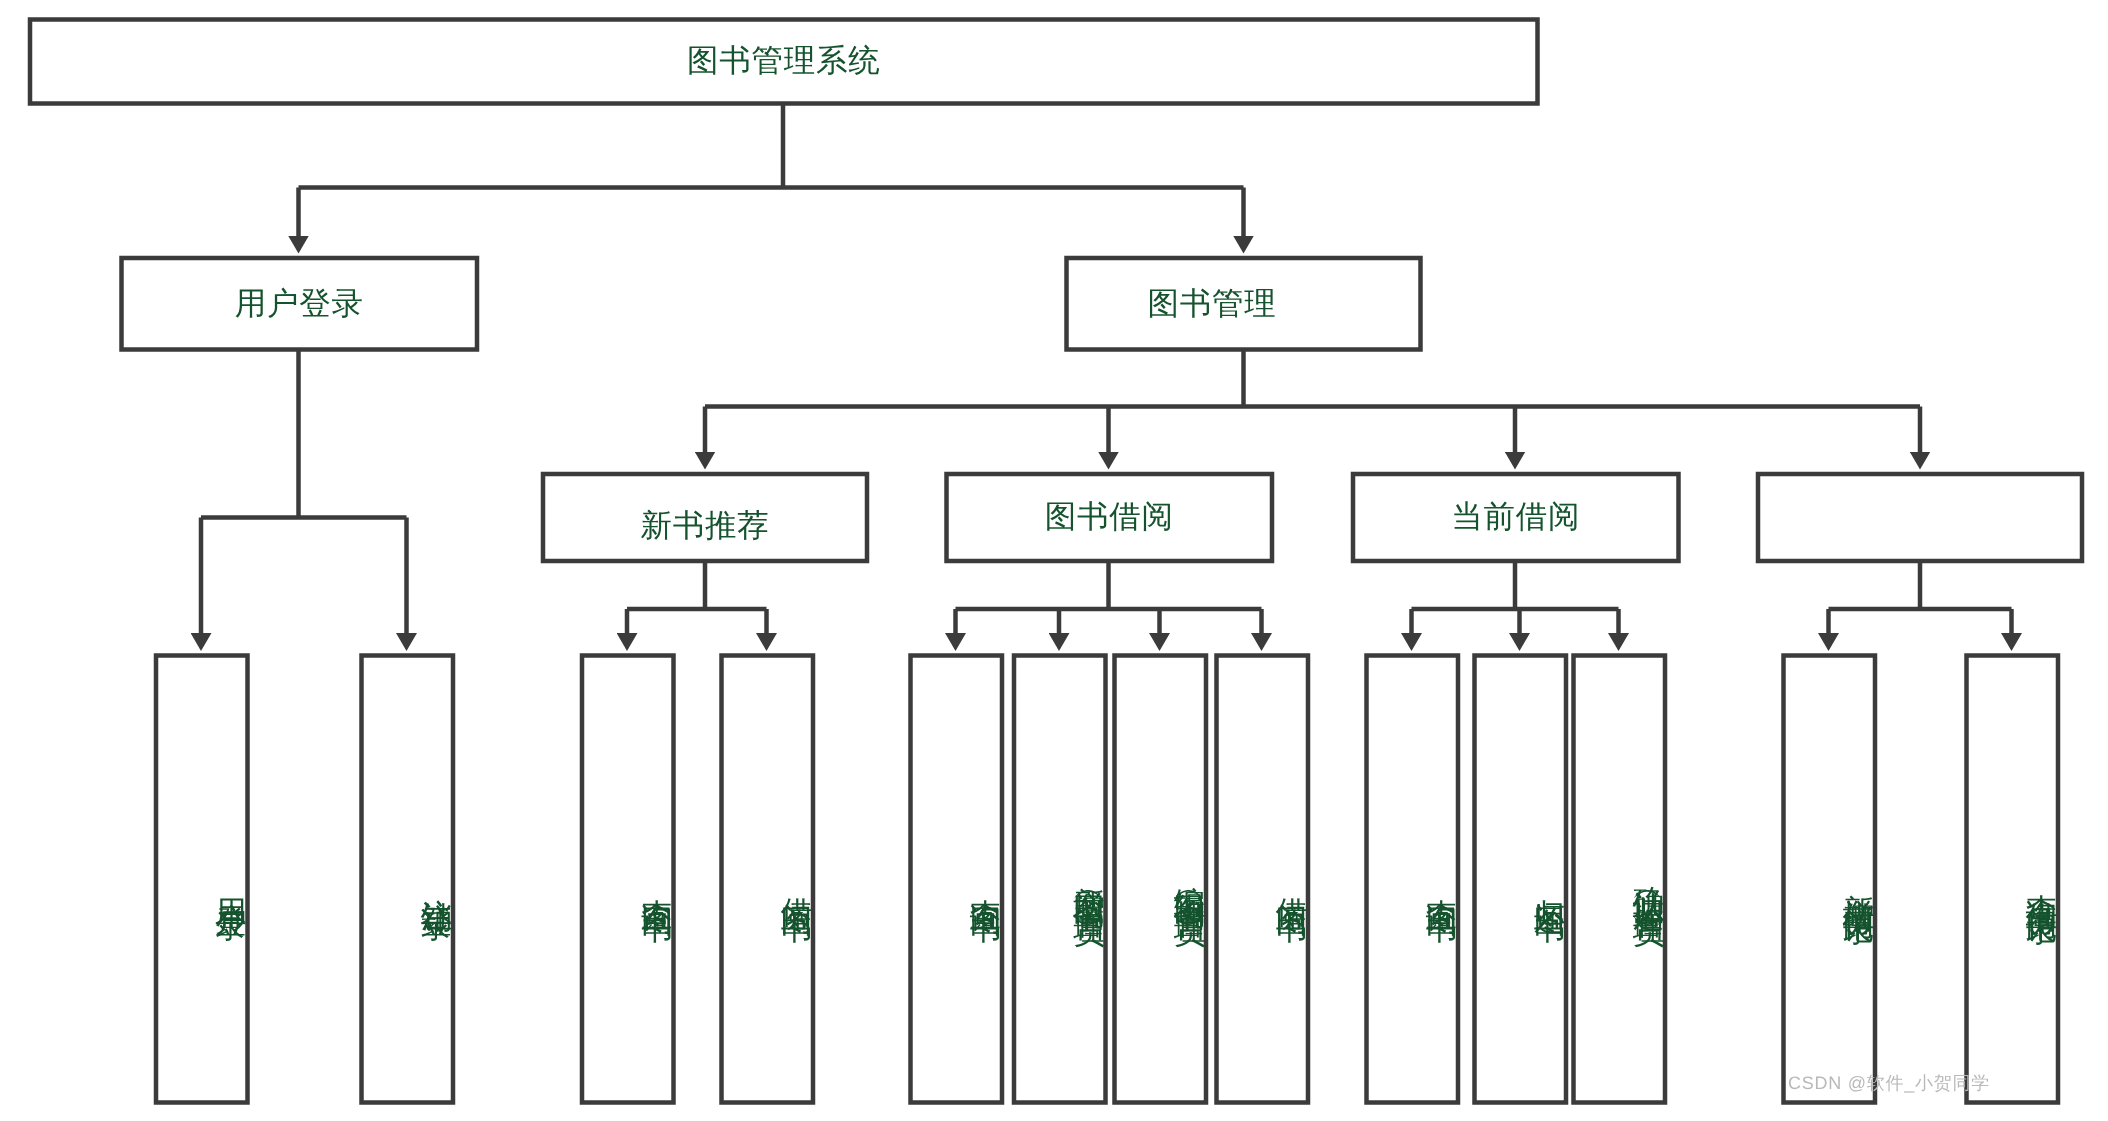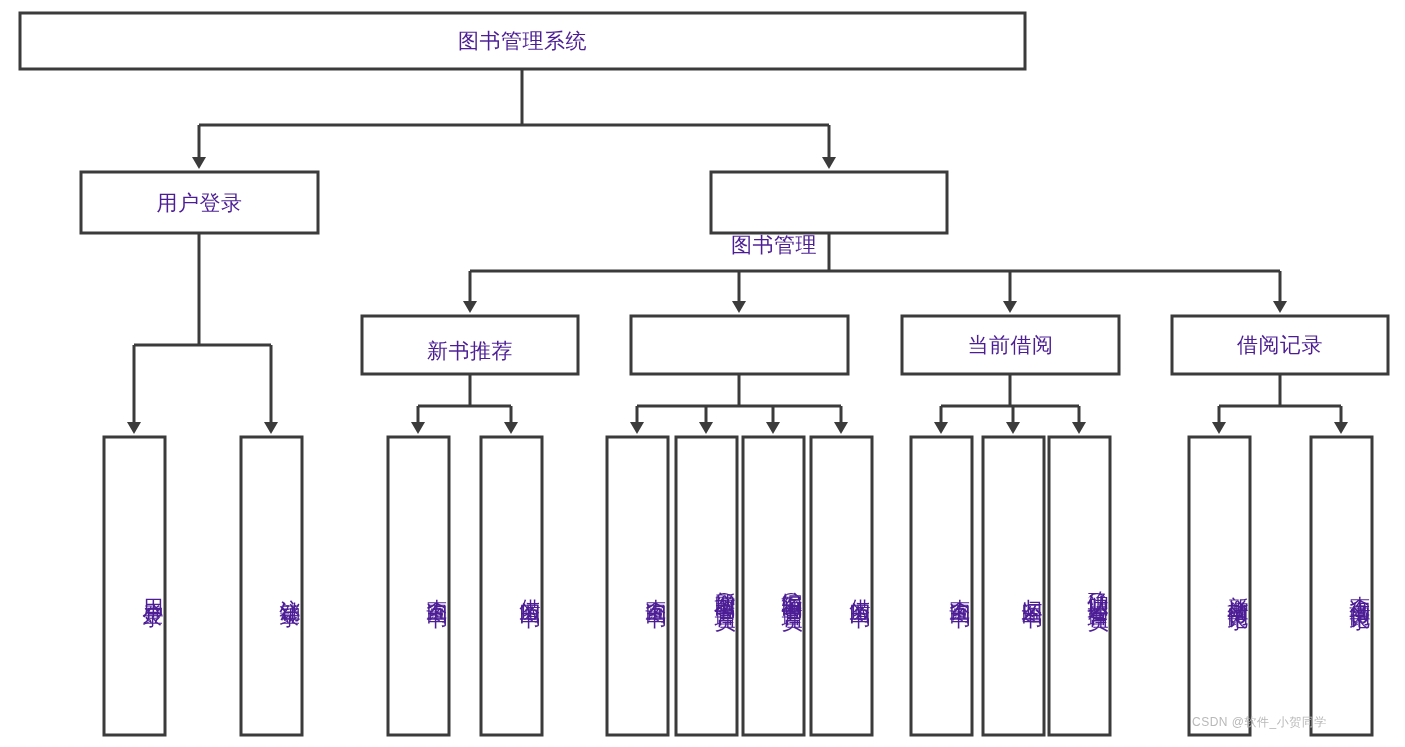--- a/index.html
+++ b/index.html
@@ -41,21 +41,21 @@
   }
   .arrow-head {
     fill: #3b3b3b;
     stroke: none;
   }
   .node-label {
     position: absolute;
     display: flex;
     align-items: center;
     justify-content: center;
-    color: #4c1d95;
+    color: #14532d;
     font-family: "Liberation Sans", "DejaVu Sans", sans-serif;
     font-size: 21px;
     line-height: 1.12;
     letter-spacing: 0.5px;
     white-space: nowrap;
     pointer-events: none;
   }
   .node-label.vertical {
     writing-mode: vertical-rl;
     text-orientation: upright;
@@ -163,25 +163,25 @@
       <path class="connector" d="M1280,374 L1280,406"></path>
       <path class="connector" d="M1219,406 L1341,406"></path>
       <path class="connector" d="M1219,406 L1219,423" marker-end="url(#arrow)"></path>
       <path class="connector" d="M1341,406 L1341,423" marker-end="url(#arrow)"></path>
     </g>
   </svg>
 
   <div class="node-label" style="left:20px; top:13px; width:1005px; height:56px;">图书管理系统</div>
 
   <div class="node-label" style="left:81px; top:172px; width:237px; height:61px;">用户登录</div>
-  <div class="node-label" style="left:680px; top:172px; width:188px; height:61px;margin-top:42px;">图书管理</div>
+  <div class="node-label" style="left:714px; top:172px; width:188px; height:61px;">图书管理</div>
 
   <div class="node-label" style="left:362px; top:316px; width:216px; height:70px;">新书推荐</div>
+  <div class="node-label" style="left:631px; top:316px; width:217px; height:58px;">图书借阅</div>
   <div class="node-label" style="left:902px; top:316px; width:217px; height:58px;">当前借阅</div>
-  <div class="node-label" style="left:1172px; top:316px; width:216px; height:58px;">借阅记录</div>
 
   <div class="node-label vertical" style="left:104px; top:437px; width:61px; height:298px;">用户登录</div>
   <div class="node-label vertical" style="left:241px; top:437px; width:61px; height:298px;">注销登录</div>
   <div class="node-label vertical" style="left:388px; top:437px; width:61px; height:298px;">查询图书</div>
   <div class="node-label vertical" style="left:481px; top:437px; width:61px; height:298px;">借阅图书</div>
   <div class="node-label vertical" style="left:607px; top:437px; width:61px; height:298px;">查询图书</div>
   <div class="node-label vertical" style="left:676px; top:437px; width:61px; height:298px; align-items:flex-start; padding-top:2px;">新增图书（管理员）</div>
   <div class="node-label vertical" style="left:743px; top:437px; width:61px; height:298px; align-items:flex-start; padding-top:2px;">编辑图书（管理员）</div>
   <div class="node-label vertical" style="left:811px; top:437px; width:61px; height:298px;">借阅图书</div>
   <div class="node-label vertical" style="left:911px; top:437px; width:61px; height:298px;">查询图书</div>

